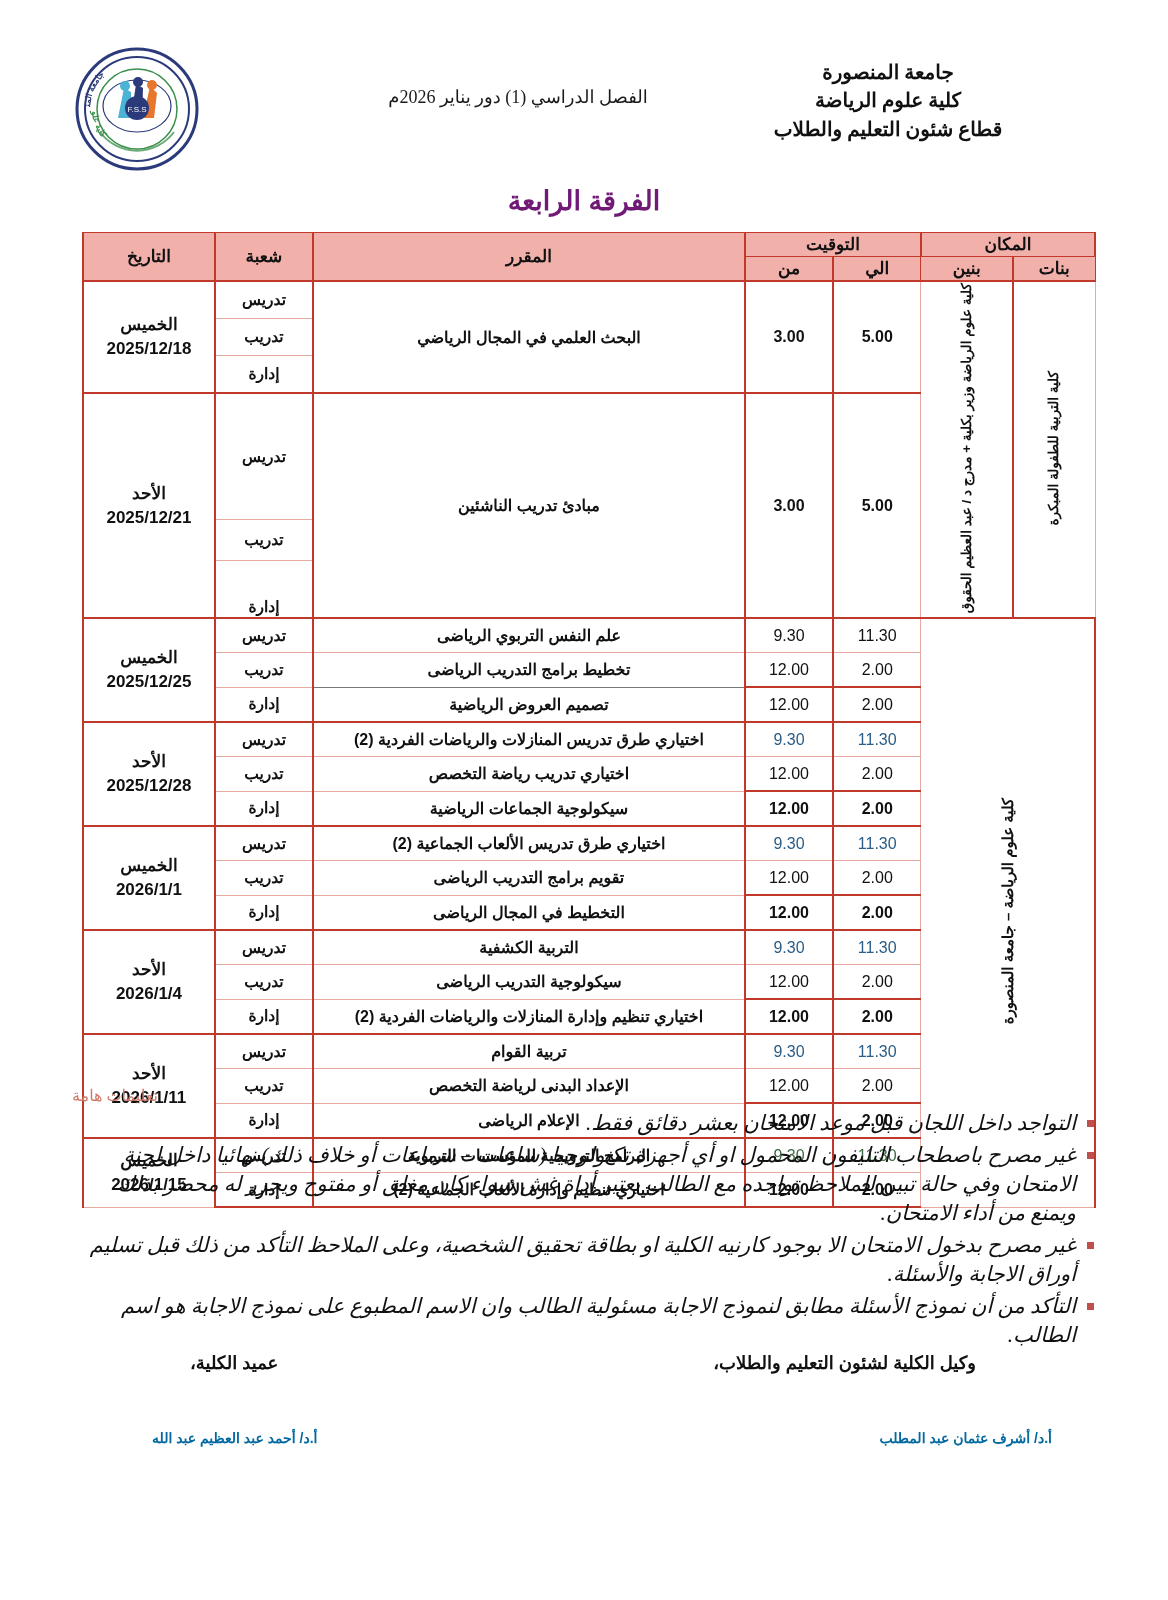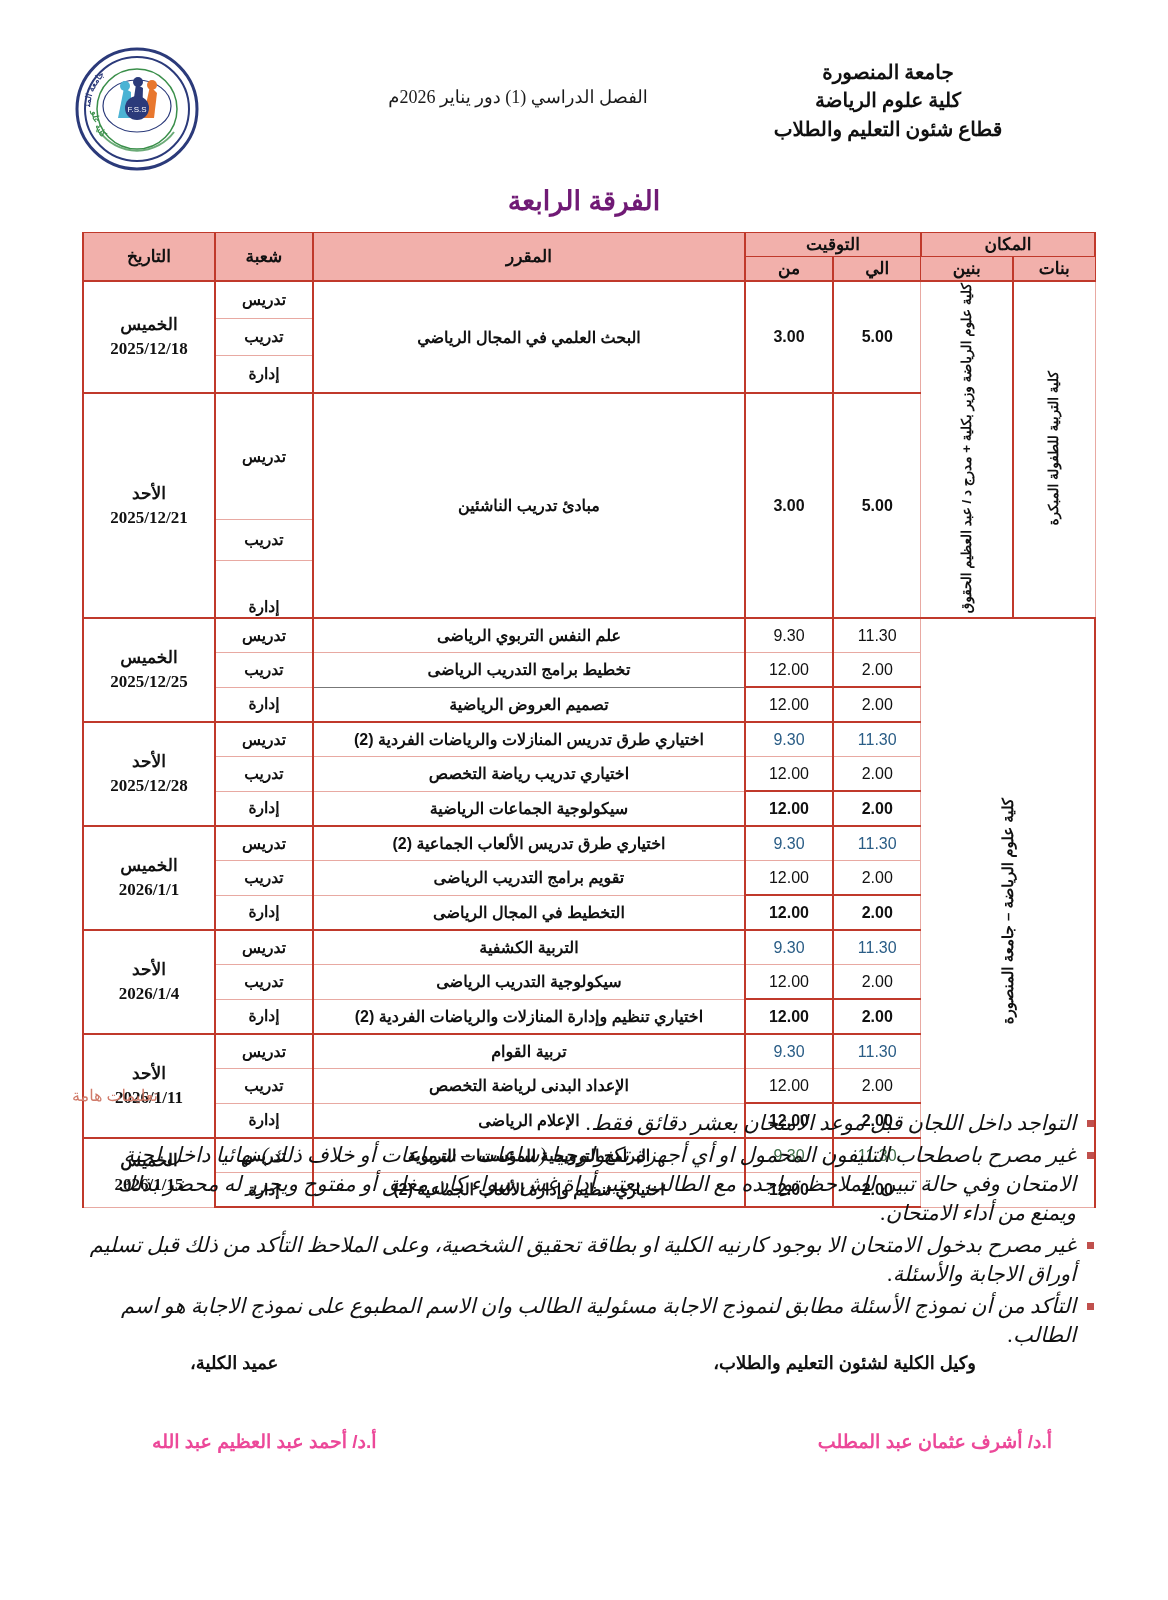--- a/index.html
+++ b/index.html
@@ -115,21 +115,20 @@
   col.c-course { width: 432px; }
   col.c-from   { width: 88px; }
   col.c-to     { width: 88px; }
   col.c-boys   { width: 92px; }
   col.c-girls  { width: 82px; }
 
   td.date {
     font-size: 17px;
     font-weight: bold;
     line-height: 1.4;
-    font-family: Liberation Serif, serif;
   }
   td.section {
     font-size: 15.5px;
     font-weight: bold;
   }
   td.course {
     font-size: 16px;
     font-weight: bold;
   }
   td.time {
@@ -219,23 +218,23 @@
     position: absolute;
     top: 1430px;
     right: 72px;
     left: 72px;
     display: flex;
     justify-content: space-between;
     direction: rtl;
     font-family: "Liberation Sans", sans-serif;
   }
   .sig-name {
-    font-size: 19px;
-    font-weight: bold;
-    color: #ec4899;
+    font-size: 14px;
+    font-weight: bold;
+    color: #0369a1;
     text-align: right;
   }
   .name-pad-a { margin-right: 44px; }
   .name-pad-b { margin-left: 80px; }
   .title-pad-a { margin-right: 120px; }
   .title-pad-b { margin-left: 118px; }
 </style>
 </head>
 <body>
 

